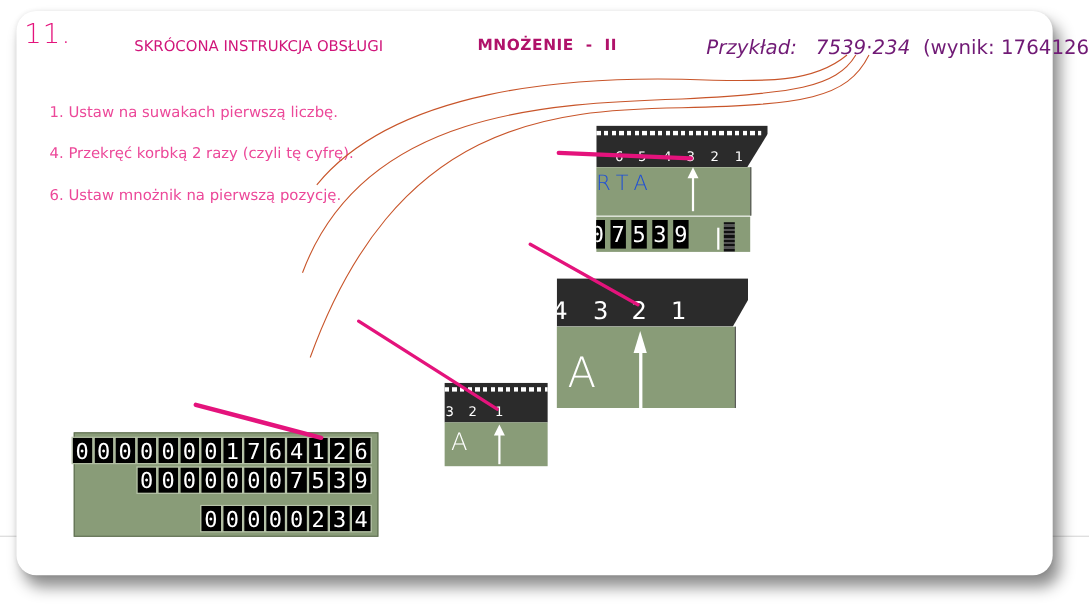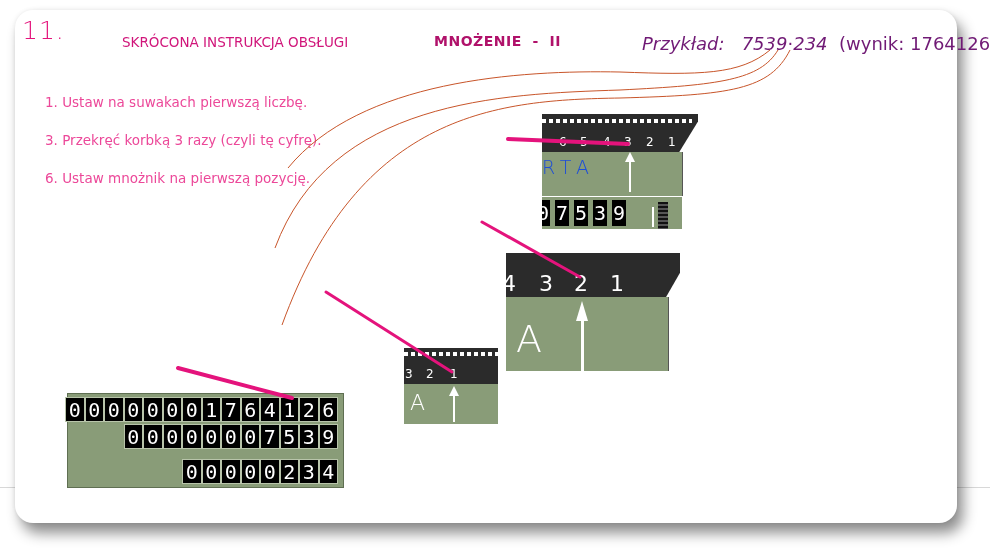--- a/index.html
+++ b/index.html
@@ -30,21 +30,21 @@
 <div class="bg-line"></div>
 <div class="card"></div>
 
 <div class="num">11.</div>
 <div class="subtitle">SKRÓCONA INSTRUKCJA OBSŁUGI</div>
 <div class="title" style="white-space:pre;">MNOŻENIE  -  II</div>
 <div class="example"><i>Przykład:</i>   <i>7539</i><span>·</span><i>234</i>  <span>(wynik: 1764126)</span></div>
 
 <ul class="steps">
   <li>1. Ustaw na suwakach pierwszą liczbę.</li>
-  <li>3. Przekręć korbką 3 razy (czyli tę cyfrę).</li>
+  <li>4. Przekręć korbką 2 razy (czyli tę cyfrę).</li>
   <li>6. Ustaw mnożnik na pierwszą pozycję.</li>
 </ul>
 
 <div class="machine" style="left:542px;top:114px;width:156px;height:115px;">
   <div class="dark" style="position:absolute;left:0;top:0;width:156px;height:38px;clip-path:polygon(0 0,100% 0,100% 20%,88% 100%,0 100%);"></div>
   <div style="position:absolute;left:0;top:5px;width:150px;height:4px;background:repeating-linear-gradient(90deg,#fff 0 4px,transparent 4px 7px);"></div>
   <span class="scale-num" style="left:17px;top:21px;font-size:12px;">6</span>
   <span class="scale-num" style="left:38px;top:21px;font-size:12px;">5</span>
   <span class="scale-num" style="left:61px;top:21px;font-size:12px;">4</span>
   <span class="scale-num" style="left:82px;top:21px;font-size:12px;">3</span>

